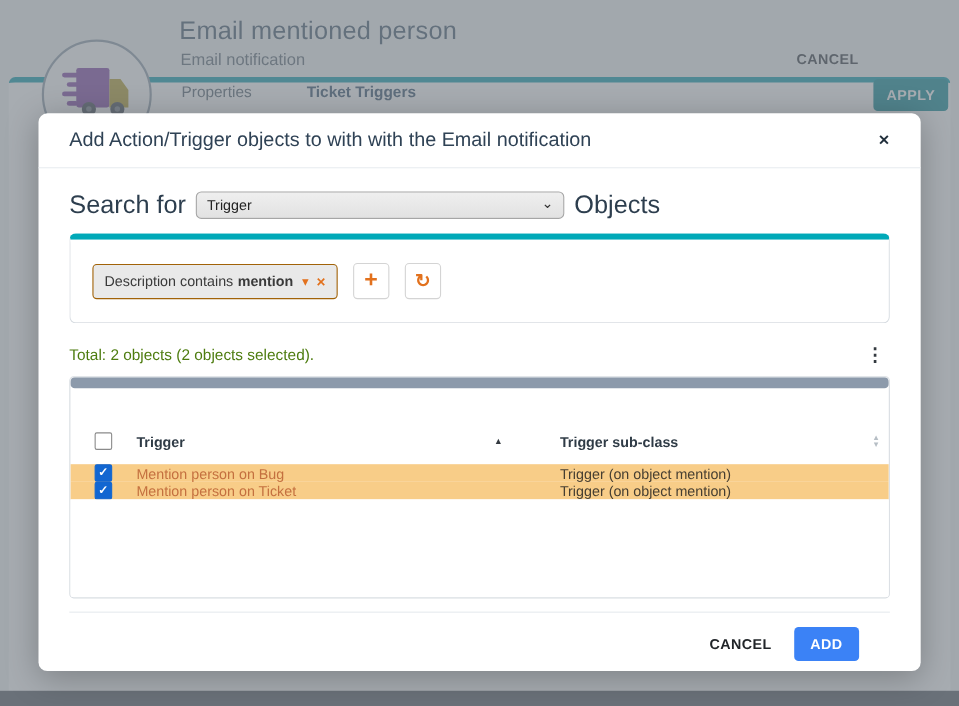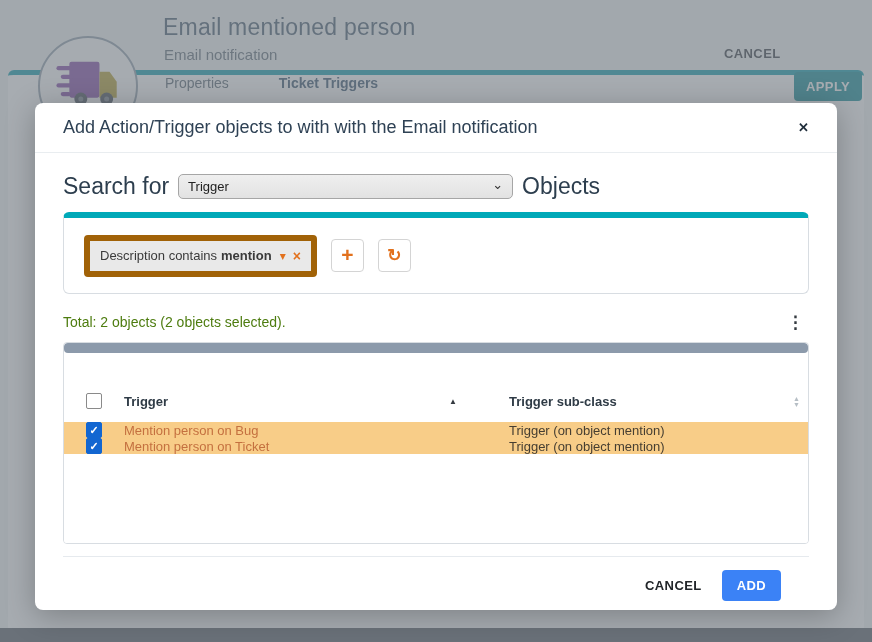--- a/index.html
+++ b/index.html
@@ -37,21 +37,21 @@
   .search-row { display:flex; align-items:center; margin-top:2px; }
   .search-label { font-size:23px; color:#2d3e4e; }
   .select-box { width:335px; height:25px; margin:0 9px; background:linear-gradient(#efefef,#e2e2e2);
                 border:1px solid #a6a6a6; border-radius:5px; display:flex; align-items:center;
                 justify-content:space-between; padding:0 9px; cursor:pointer; }
   .select-value { font-size:13px; color:#222; }
   .select-chevron { font-size:13px; color:#333; line-height:1; margin-top:-4px; }
 
   .filter-panel { margin-top:12px; border:1px solid #d8dde2; border-top:6px solid #00a9b8;
                   border-radius:6px; padding:15px 20px; display:flex; align-items:center; min-height:82px; }
-  .chip { display:inline-flex; align-items:center; background:#e9e9e9; border:6px solid #a16207;
+  .chip { display:inline-flex; align-items:center; background:#e9e9e9; border:1px solid #a16207;
           border-radius:4px; padding:7px 10px; font-size:13px; color:#3a3a3a; cursor:pointer;text-align:center; }
   .chip b { margin-left:4px; }
   .chip-caret { color:#e2711d; font-size:12px; margin-left:8px; }
   .chip-remove { color:#e2711d; font-size:14px; font-weight:700; margin-left:7px; cursor:pointer; }
   .sq-btn { width:33px; height:33px; margin-left:14px; background:#fff; border:1px solid #d4d4d4;
             border-radius:4px; display:flex; align-items:center; justify-content:center;
             color:#e2711d; cursor:pointer; }
   .sq-btn .plus { font-size:21px; font-weight:700; line-height:1; margin-top:-2px; }
   .sq-btn .refresh { font-size:17px; font-weight:700; line-height:1; }
 

